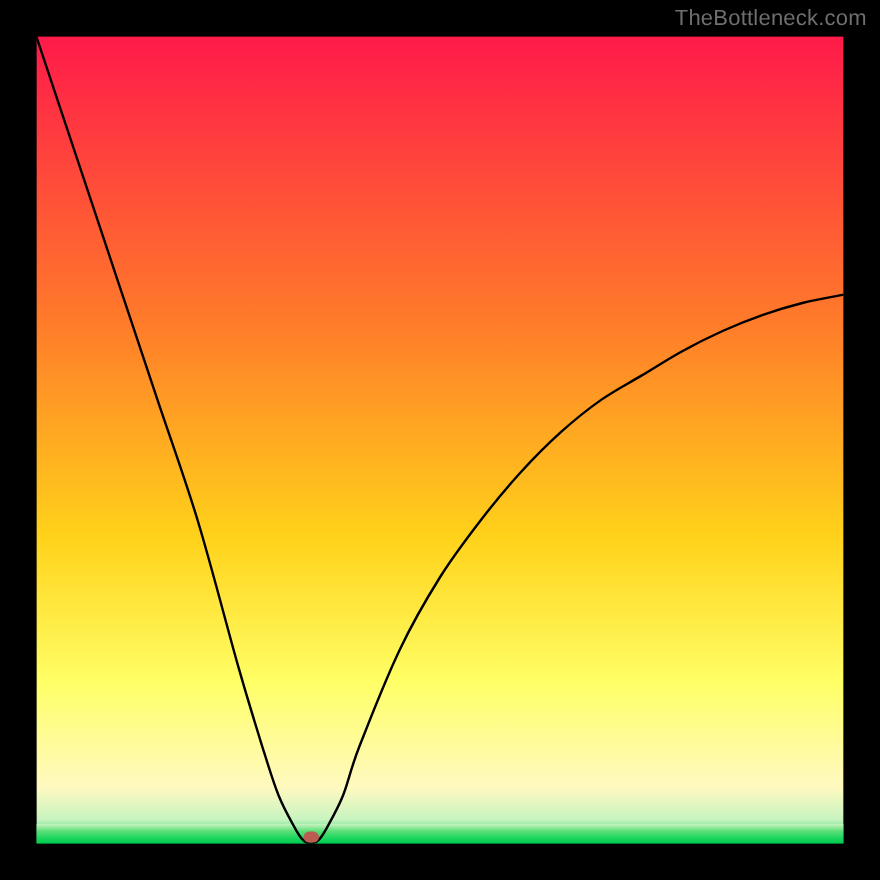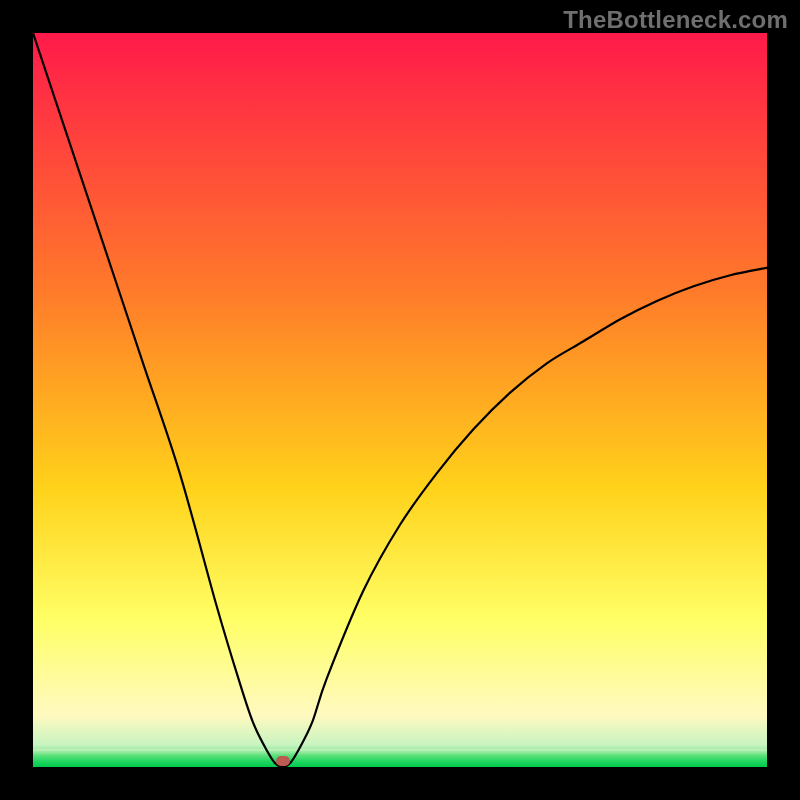--- a/index.html
+++ b/index.html
@@ -51,22 +51,22 @@
     width: 14px;
     height: 10px;
     border-radius: 5px;
     transform: translate(-50%, -50%);
   }
   .watermark {
     position: absolute;
     top: 6px;
     right: 12px;
     color: #6f6f6f;
-    font-size: 24px;
-    font-weight: 700;
+    font-size: 20px;
+    font-weight: 400;
     letter-spacing: 0.2px;
     user-select: none;
   }
 </style>
 </head>
 <body>
 
 <div class="frame">
 
   <div class="plot-area">

